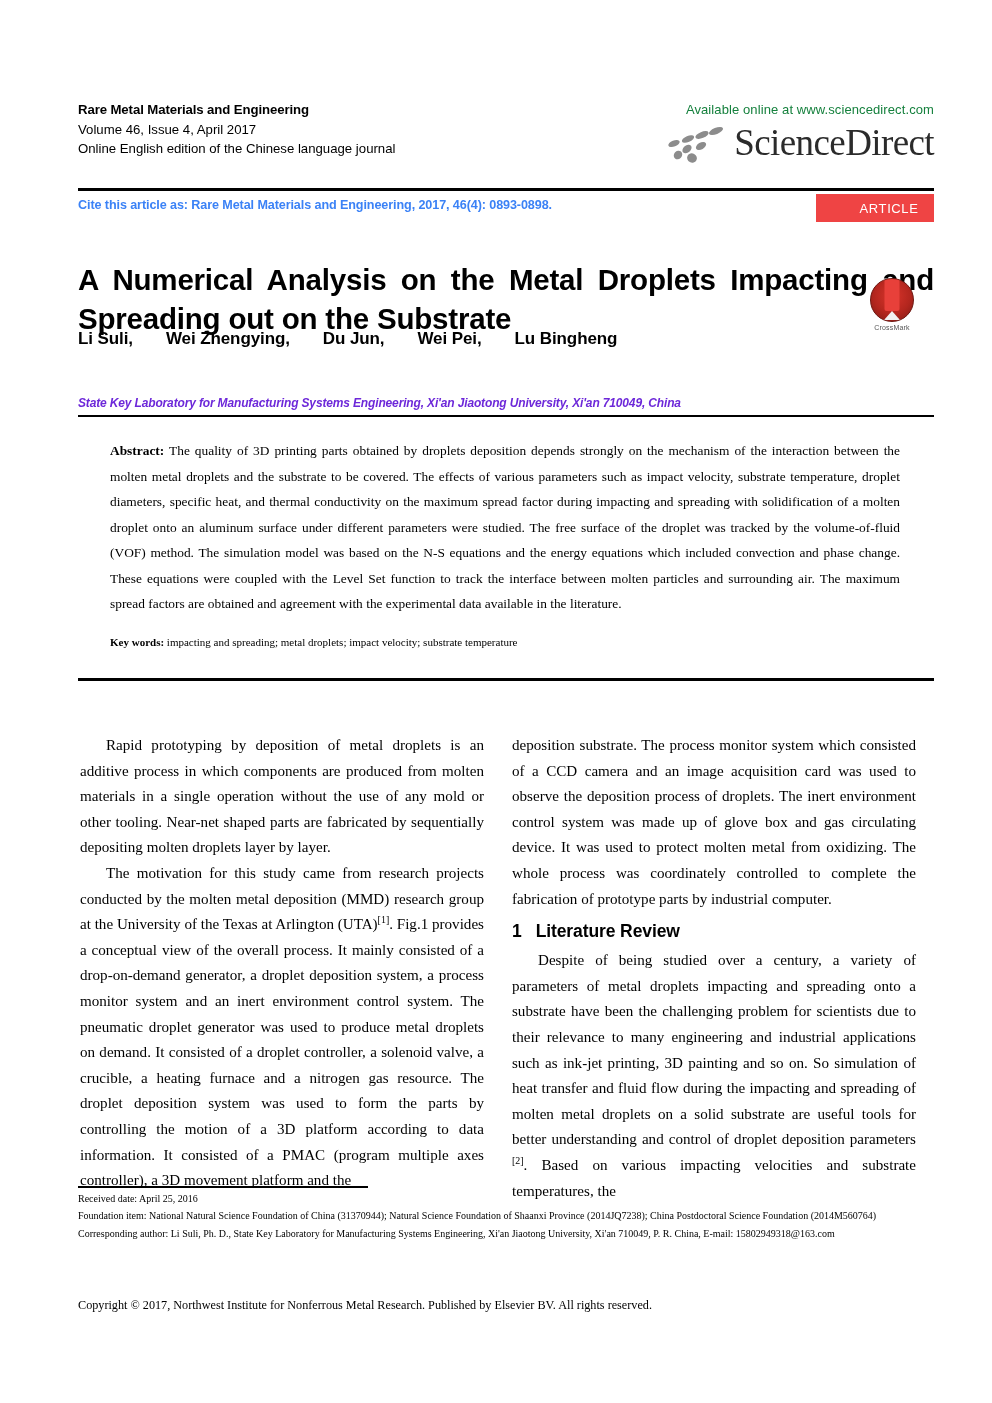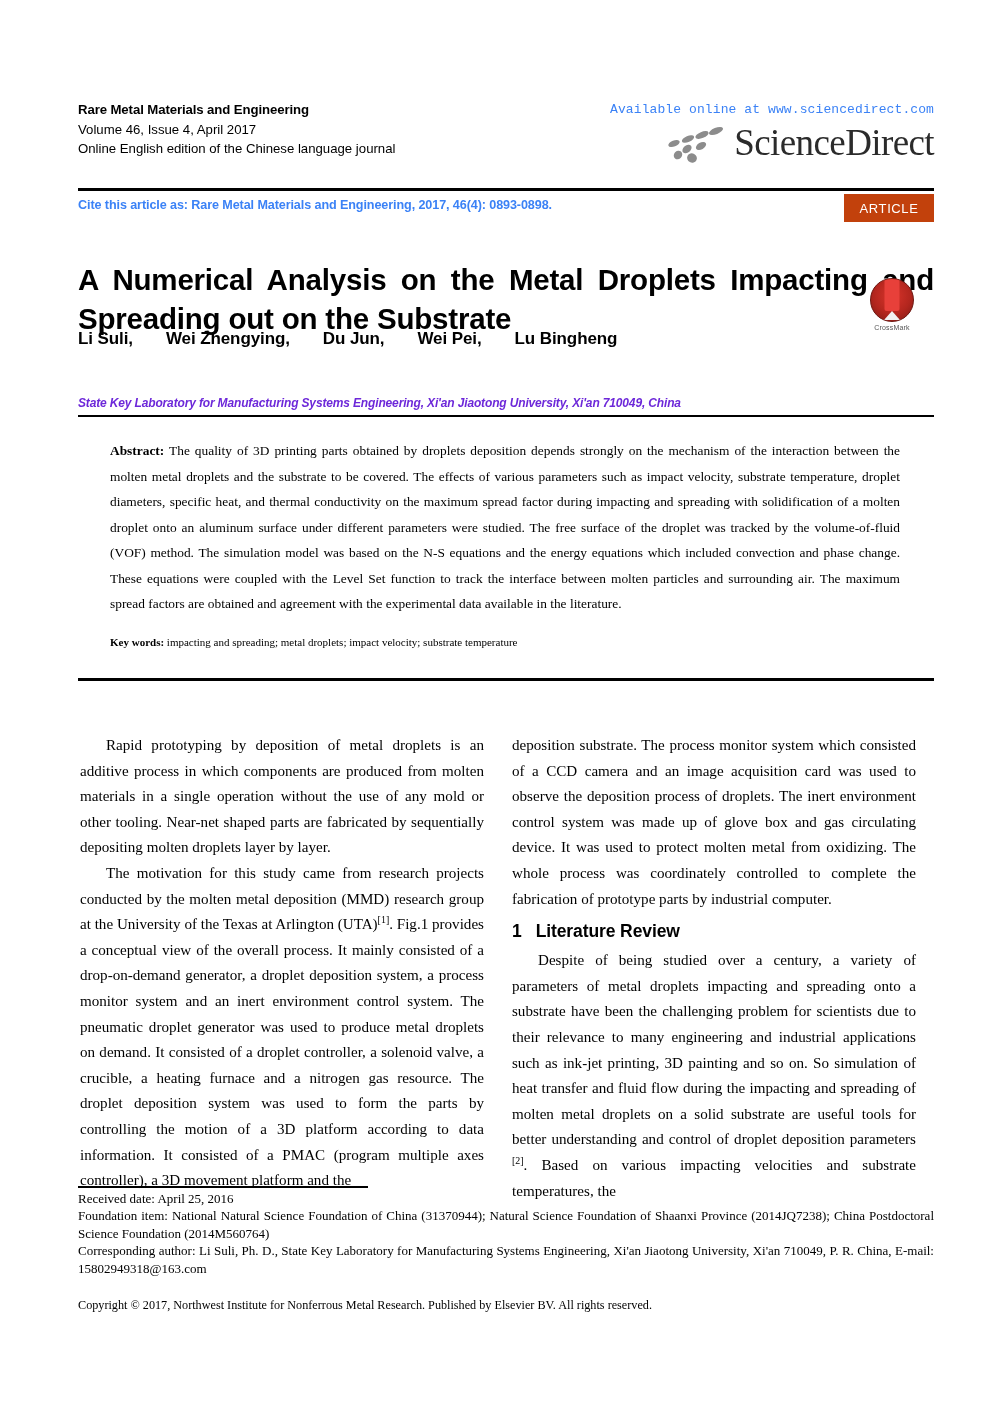--- a/index.html
+++ b/index.html
@@ -47,23 +47,23 @@
   }
 
   .sd-block {
     position: absolute;
     right: 0;
     top: 2px;
     width: 330px;
     text-align: center;
   }
   .sd-available {
-    font-family: Liberation Mono, monospace;
+    font-family: Liberation Sans, sans-serif;
     font-size: 13px;
-    color: #3b82f6;
+    color: #15803d;
     letter-spacing: 0.1px;
     white-space: nowrap;
     text-align: right;
   }
   .sd-logo-row {
     margin-top: 7px;
     display: flex;
     justify-content: flex-end;
     gap: 4px;
   }
@@ -108,29 +108,30 @@
     color: #3b82f6;
     white-space: nowrap;
     letter-spacing: -0.1px;
   }
   .article-badge {
     position: absolute;
     right: 0;
     top: 0;
     width: 90px;
     height: 28px;
-    background: #c2410c;
+    background: #ef4444;
     color: #ffffff;
     font-family: "Liberation Sans", sans-serif;
     font-size: 13px;
     font-weight: normal;
     letter-spacing: 0.6px;
     display: flex;
     align-items: center;
     justify-content: center;
+    padding-left: 28px;
   }
 
   
   .title {
     position: absolute;
     left: 78px;
     top: 240px;
     width: 856px;
     font-family: "Liberation Sans", sans-serif;
     font-size: 29.5px;
@@ -314,21 +315,21 @@
     top: 1186px;
     width: 290px;
     height: 1.6px;
     background: #000;
   }
   .footnotes {
     position: absolute;
     left: 78px;
     top: 1190px;
     width: 856px;
-    font-size: 13px;
+    font-size: 10px;
     line-height: 17.4px;
     text-align: justify;
     text-align-last: left;
     color: #000;
   }
   .footnotes .fn { margin-bottom: 0; }
   .received { margin-bottom: 1px; }
   .copyright {
     position: absolute;
     left: 78px;

